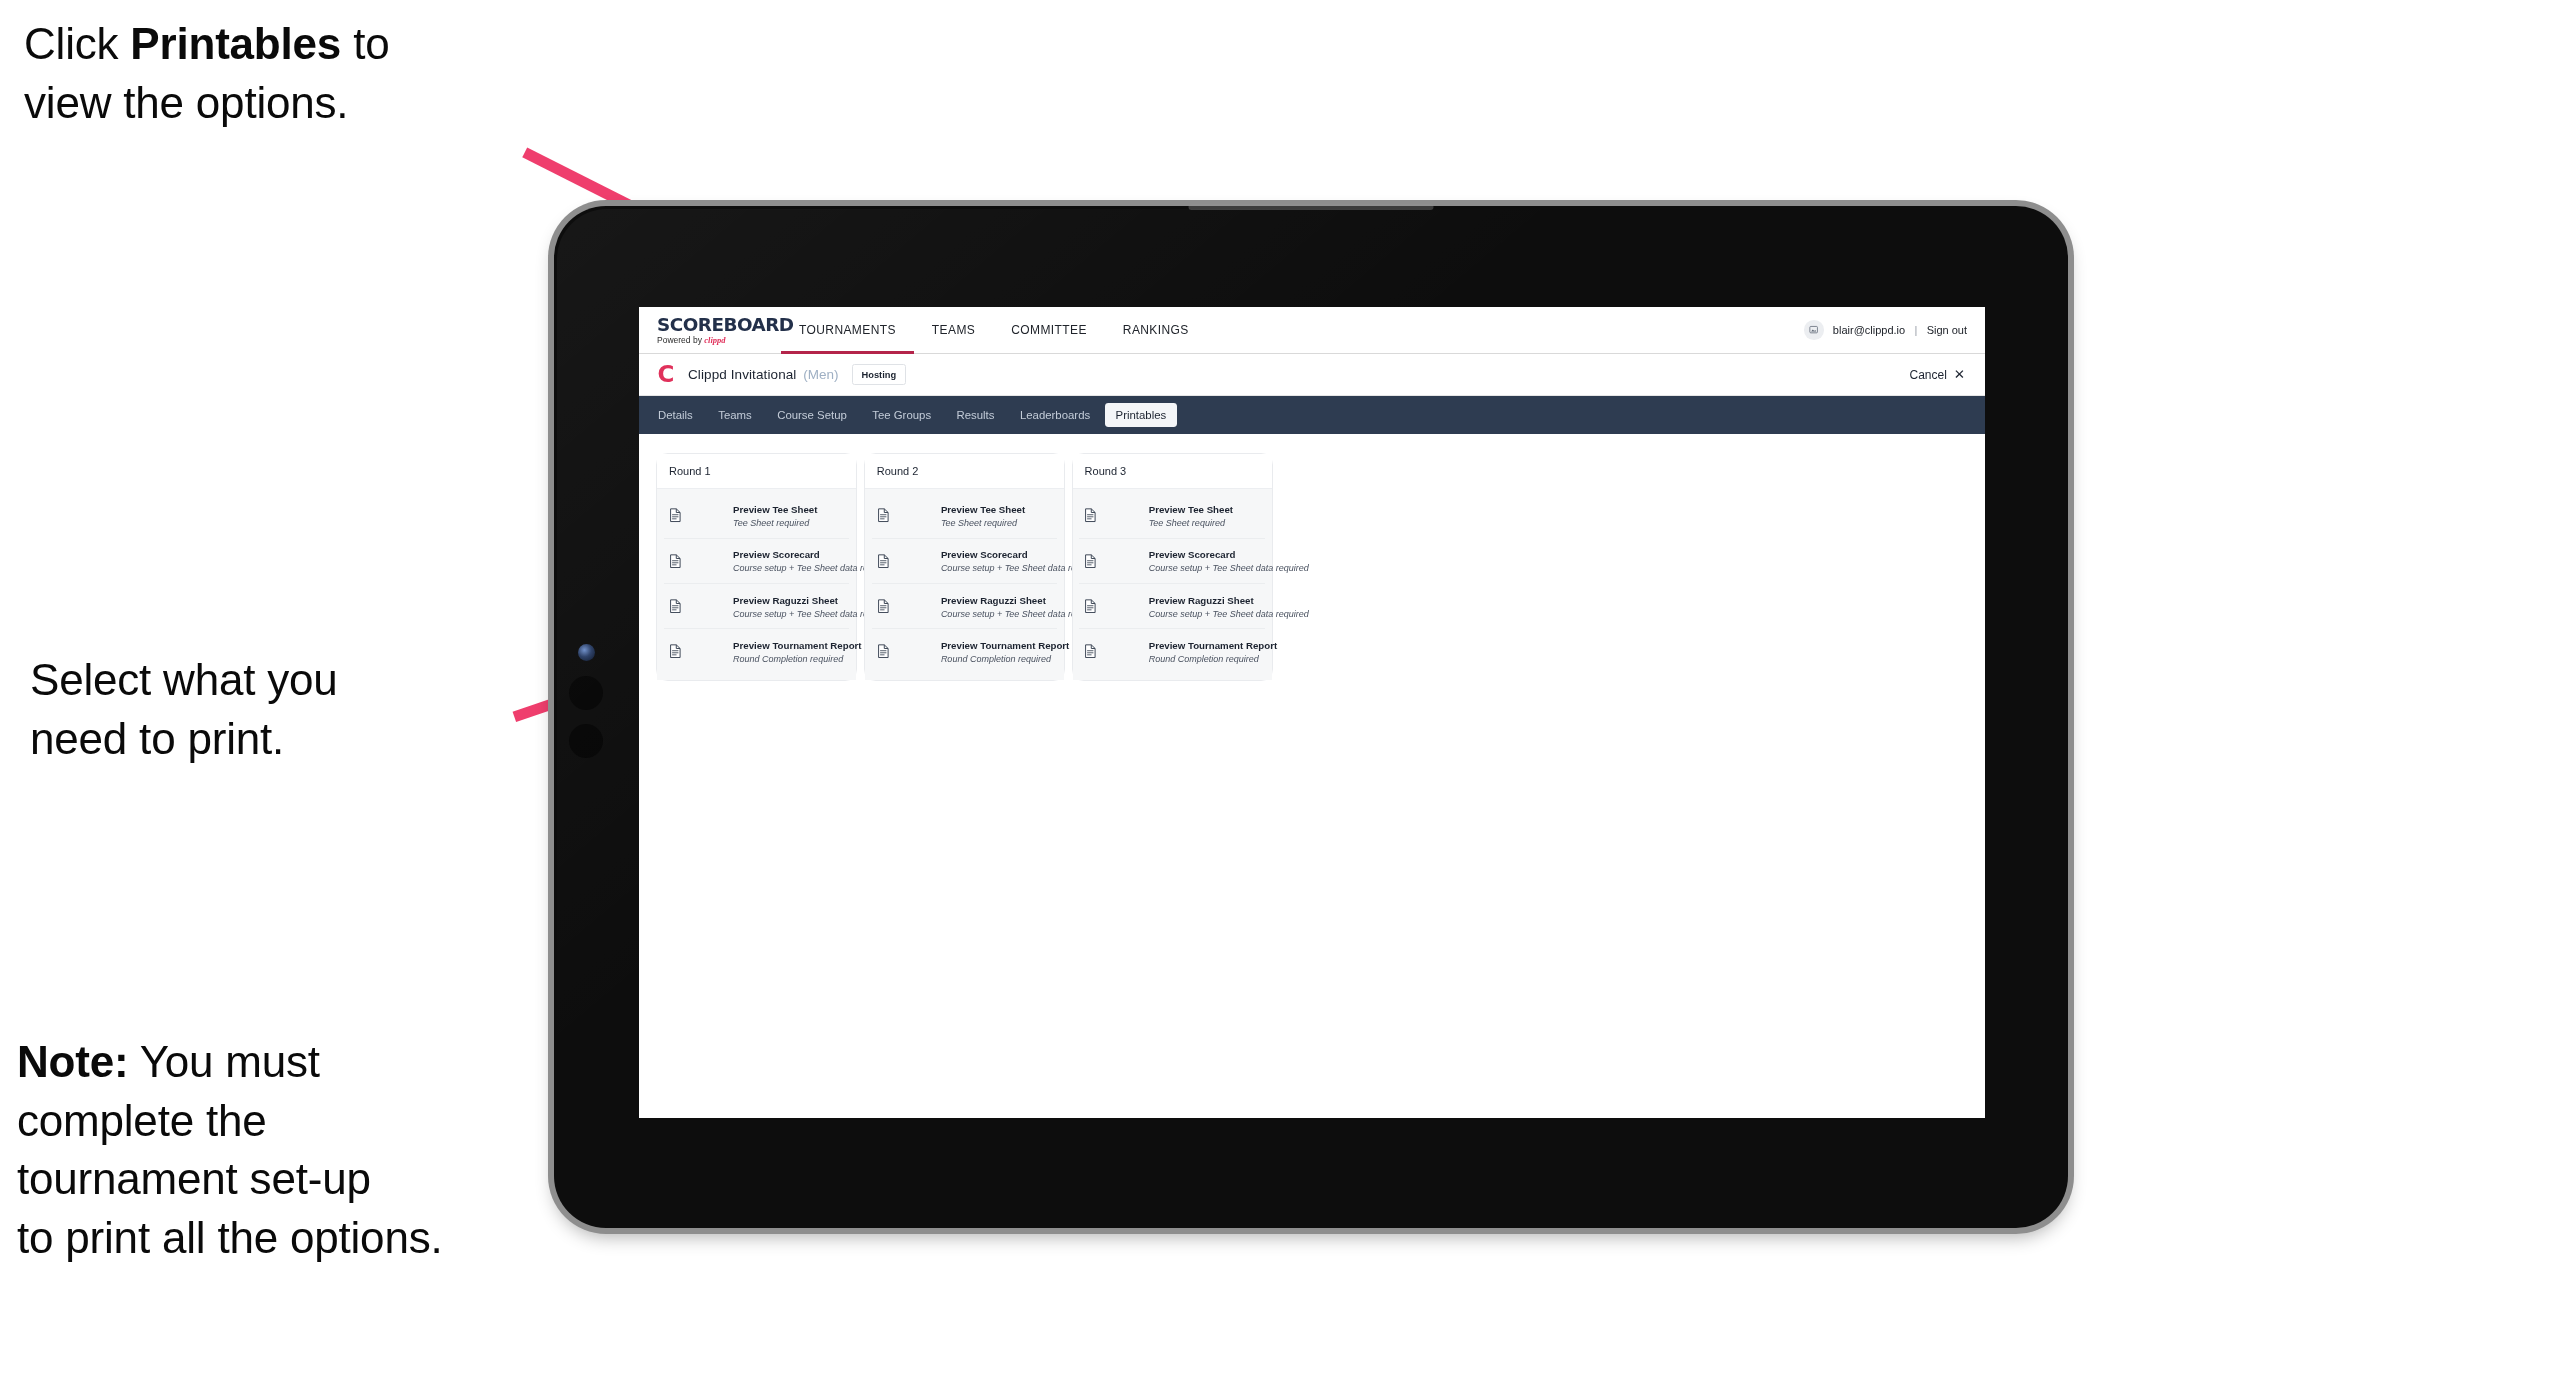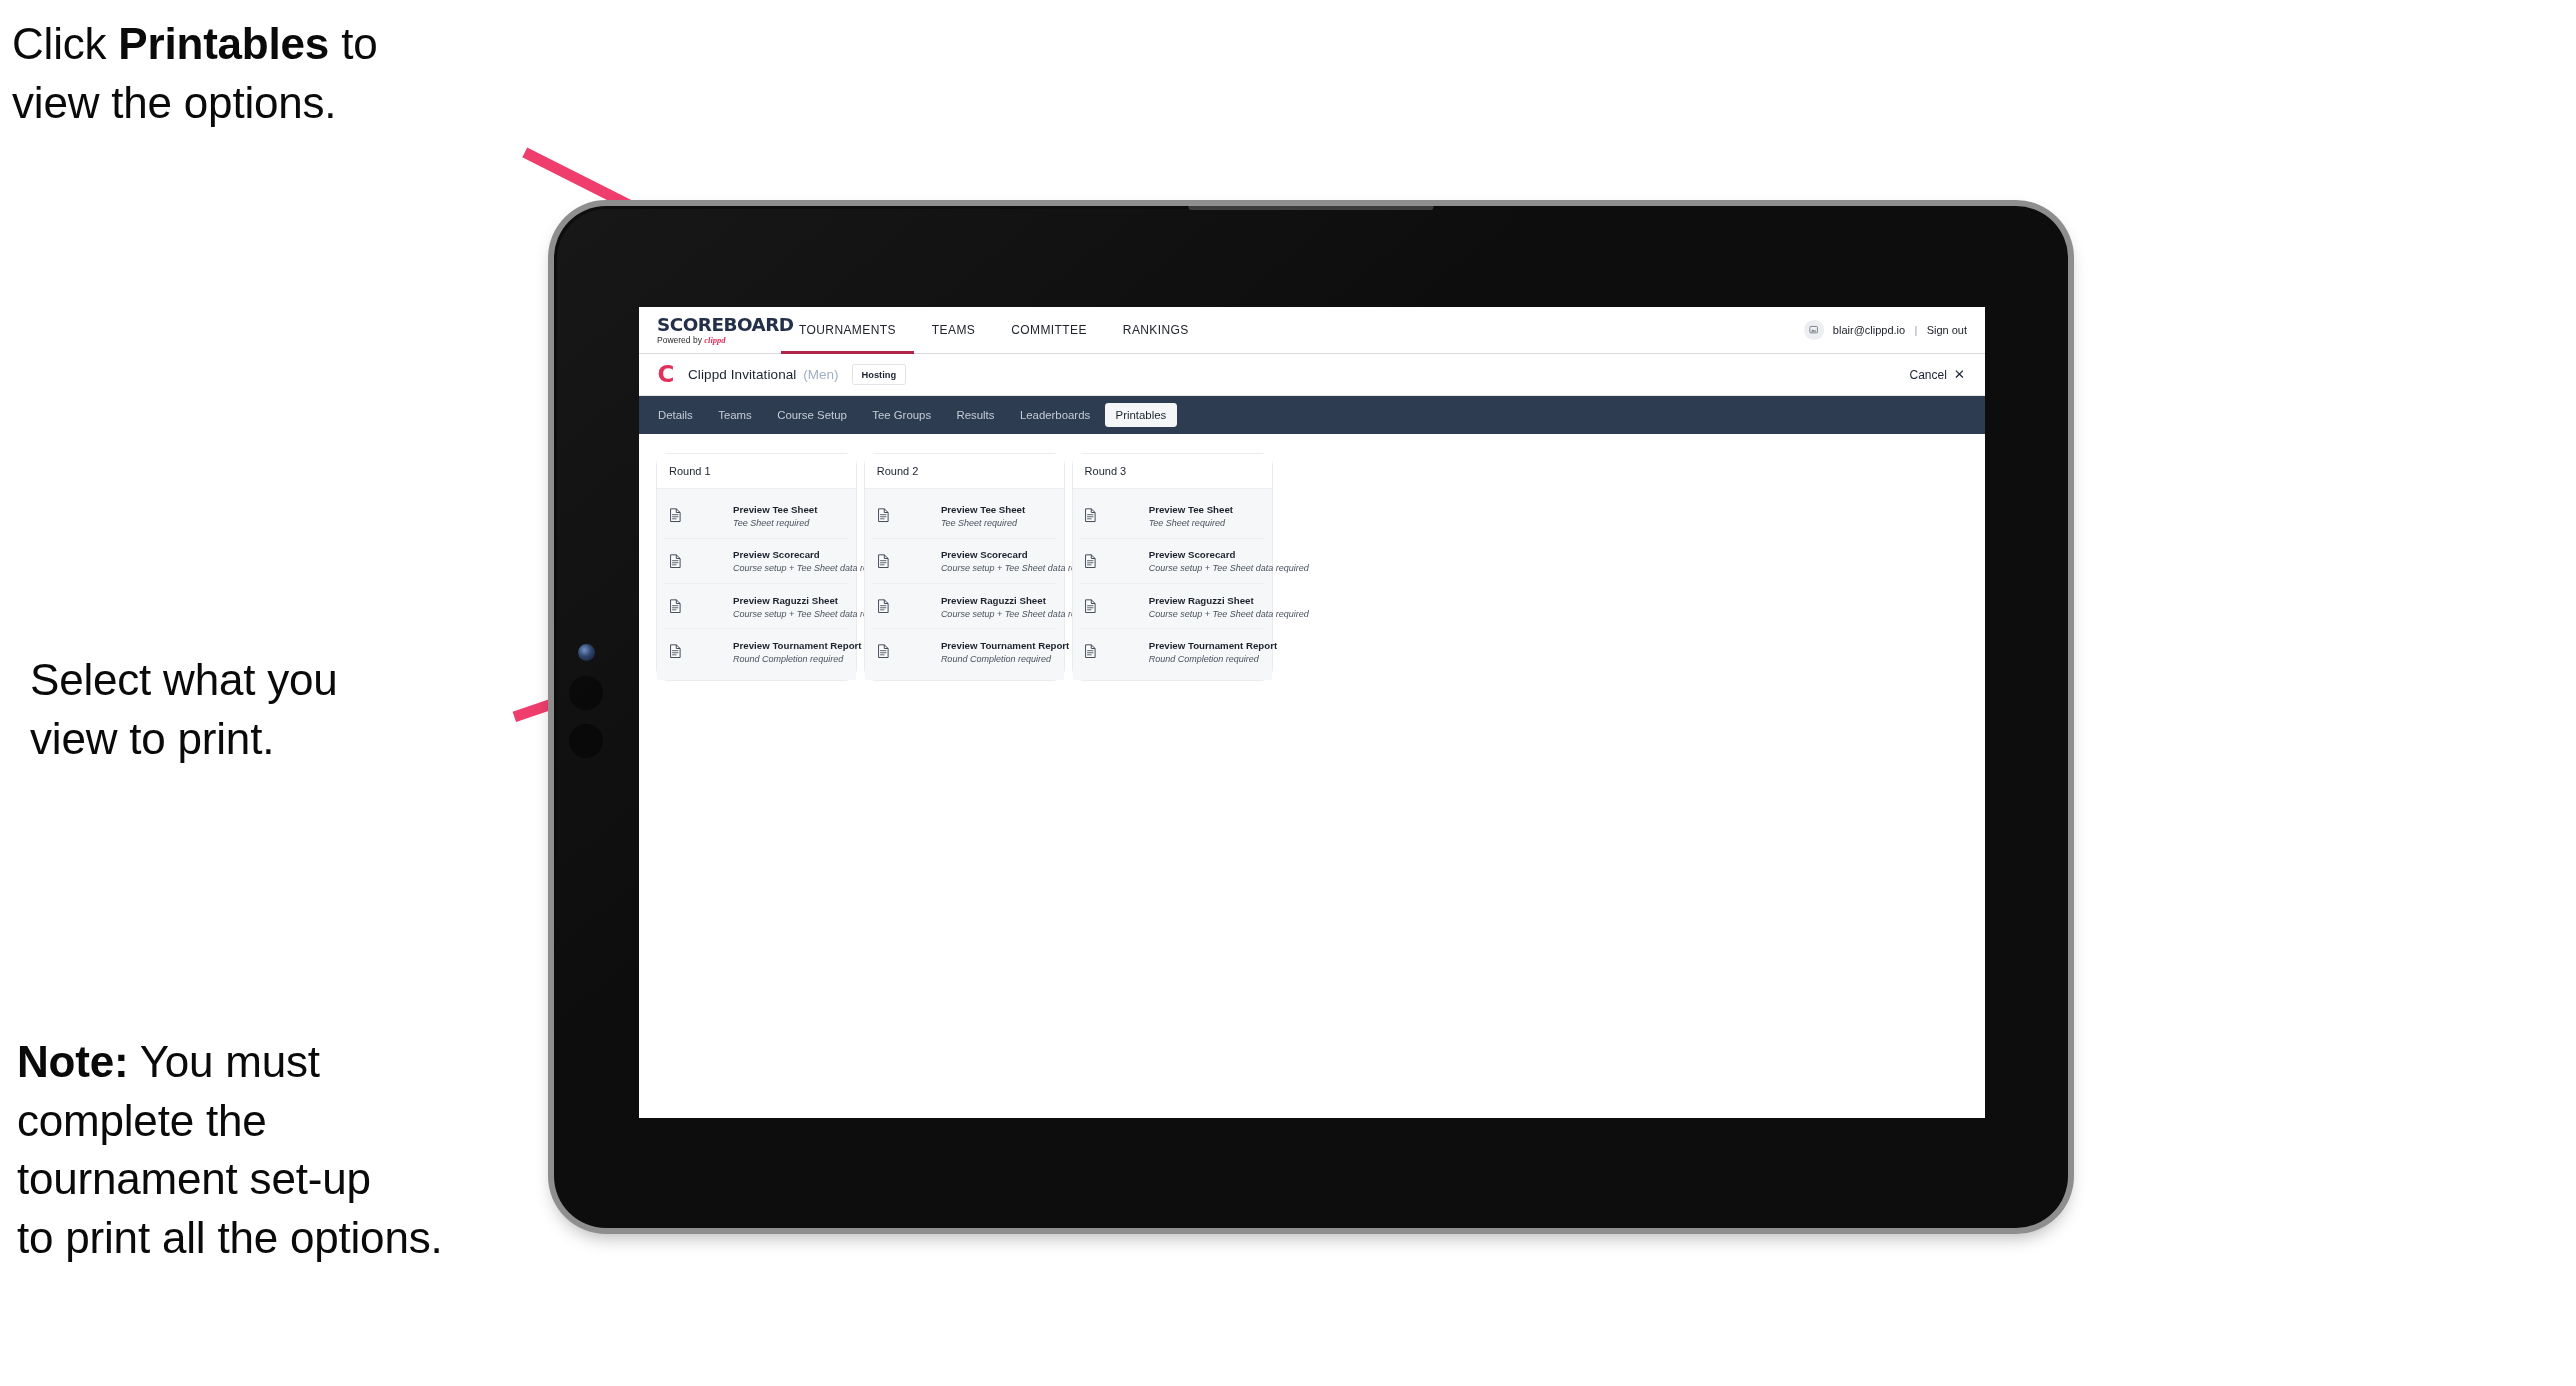--- a/index.html
+++ b/index.html
@@ -21,21 +21,21 @@
     position: absolute;
     color: #0a0a0a;
     font-family: "Liberation Sans", sans-serif;
     font-size: 44px;
     line-height: 1.33;
     letter-spacing: -0.2px;
     white-space: pre-line;
   }
   .annotation b { font-weight: 700; }
 
-  #ann-click   { left: 12px;  top: 15px;  width: 558px; }
+  #ann-click   { left: 24px;  top: 15px;  width: 558px; }
   #ann-select  { left: 30px;  top: 651px; width: 507px; }
   #ann-note    { left: 17px;  top: 1033px; width: 668px; }
 
   
   .arrow-svg {
     position: absolute;
     overflow: visible;
     pointer-events: none;
   }
   #arrow-top  { left: 516px; top: 127px;  width: 609px; height: 338px; }
@@ -306,21 +306,21 @@
     white-space: nowrap;
   }
 </style>
 </head>
 <body>
 
 <div class="annotation" id="ann-click"><span>Click </span><b>Printables</b><span> to
 view the options.</span></div>
 
 <div class="annotation" id="ann-select">Select what you
- view to print.</div>
+ need to print.</div>
 
 <div class="annotation" id="ann-note"><b>Note:</b><span> You must
 complete the
 tournament set-up
 to print all the options.</span></div>
 
 <svg class="arrow-svg" id="arrow-top" viewBox="0 0 720 400">
   <defs>
     <marker id="ah1" markerWidth="5.2" markerHeight="5.2" refX="1.4" refY="2.6" orient="auto">
       <path d="M0,0 L5.2,2.6 L0,5.2 L1.25,2.6 Z" fill="#ef3e6d"></path>

